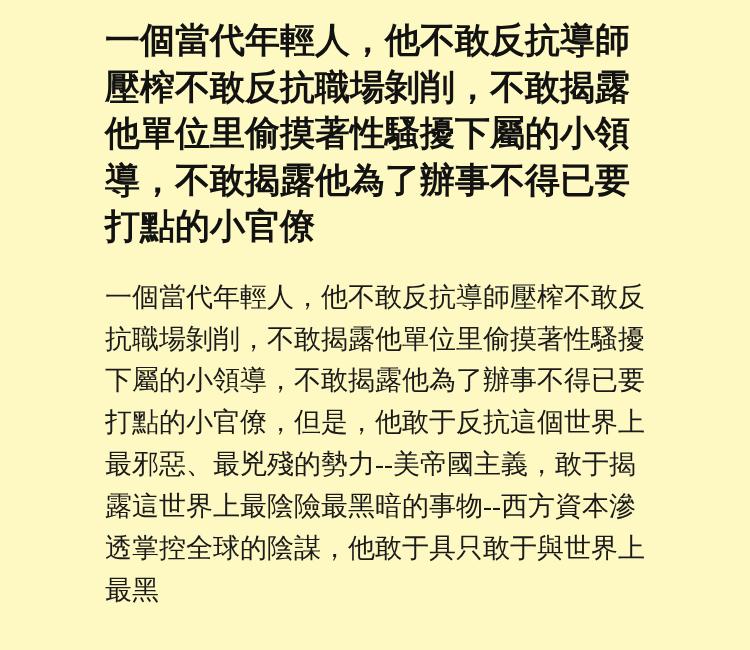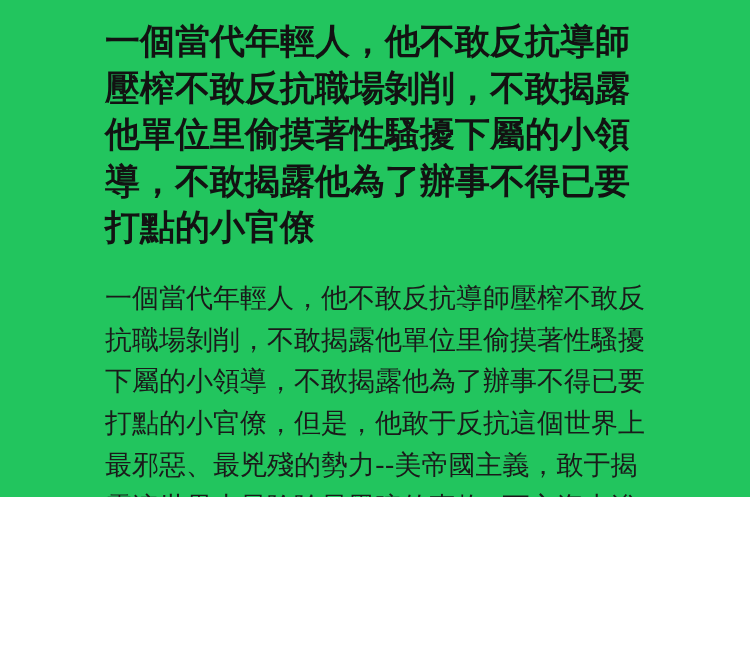--- a/index.html
+++ b/index.html
@@ -9,25 +9,26 @@
   body {
     width: 750px;
     height: 650px;
     background: #ffffff;
     font-family: "DejaVu Sans", "Liberation Sans", sans-serif;
     overflow: hidden;
   }
   .page {
     position: relative;
     width: 750px;
-    height: 497px;
-    background: #22c55e;
+    height: 650px;
+    background: #fef9c3;
     box-sizing: border-box;
     padding: 18px 105px 0 105px;
     overflow: hidden;
+    font-family: Liberation Serif, serif;
   }
   .article-title {
     font-size: 35px;
     font-weight: bold;
     line-height: 1.33;
     color: #121212;
     letter-spacing: 0px;
     margin: 0;
     text-align: left;
     word-break: break-all;

